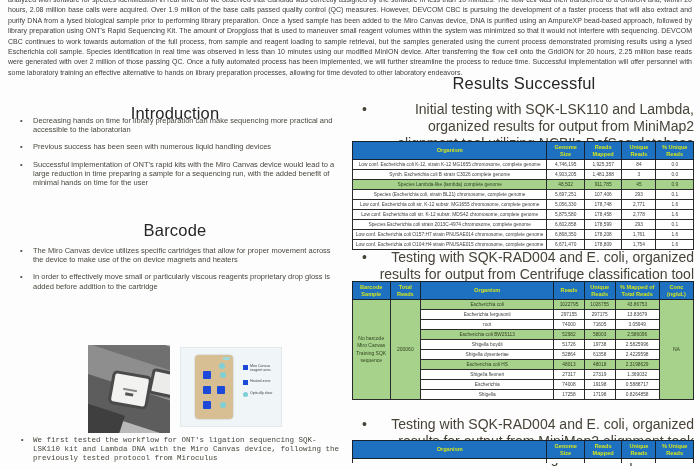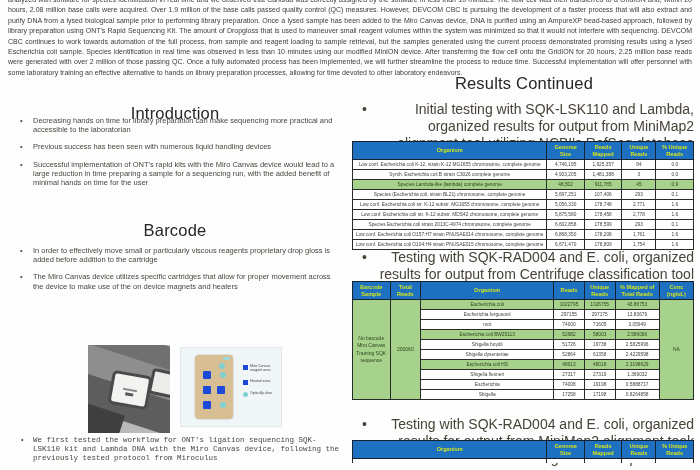--- a/index.html
+++ b/index.html
@@ -112,22 +112,22 @@
 
 <div class="sec-title" id="intro-title">Introduction</div>
 <ul class="blist" id="intro-list">
     <li>Decreasing hands on time for library preparation can make sequencing more practical and accessible to the laboratorian</li>
     <li>Previous success has been seen with numerous liquid handling devices</li>
     <li>Successful implementation of ONT's rapid kits with the Miro Canvas device would lead to a large reduction in time preparing a sample for a sequencing run, with the added benefit of minimal hands on time for the user</li>
   </ul>
 
 <div class="sec-title" id="methods-title">Barcode</div>
 <ul class="blist" id="methods-list">
+    <li>The Miro Canvas device utilizes specific cartridges that allow for proper movement across the device to make use of the on device magnets and heaters</li>
     <li>In order to effectively move small or particularly viscous reagents proprietary drop gloss is added before addition to the cartridge</li>
-    <li>The Miro Canvas device utilizes specific cartridges that allow for proper movement across the device to make use of the on device magnets and heaters</li>
   </ul>
 
 <div id="device-photo">
   <div class="ph-band"></div>
   <div class="ph-body"></div>
   <div class="ph-band2"></div>
   <div class="ph-corner"></div>
   <div class="ph-screen2"></div>
   <div class="ph-screen">
       <i></i>
@@ -159,21 +159,21 @@
         <span class="sw teal"></span>
         <span class="lt">Optically clear</span>
       </div>
     </div>
 </div>
 
 <ul class="blist" id="final-bullet">
   <li>We first tested the workflow for  ONT's ligation sequencing SQK-LSK110 kit and Lambda DNA with the Miro Canvas device, following the previously tested protocol from Miroculus</li>
 </ul>
 
-<div class="sec-title" id="results-title">Results Continued</div>
+<div class="sec-title" id="results-title">Results Successful</div>
 
 <ul class="rlist" id="r-bullet1">
   <li>Initial testing with SQK-LSK110 and Lambda, organized results for output from MiniMap2 alignment tool utilizing NCBI's RefSeq database</li>
 </ul>
 <div class="twrap" id="table1">
     <table class="ptable">
       <colgroup>
         <col style="width: 57%;">
         <col style="width: 11%;">
         <col style="width: 11%;">

